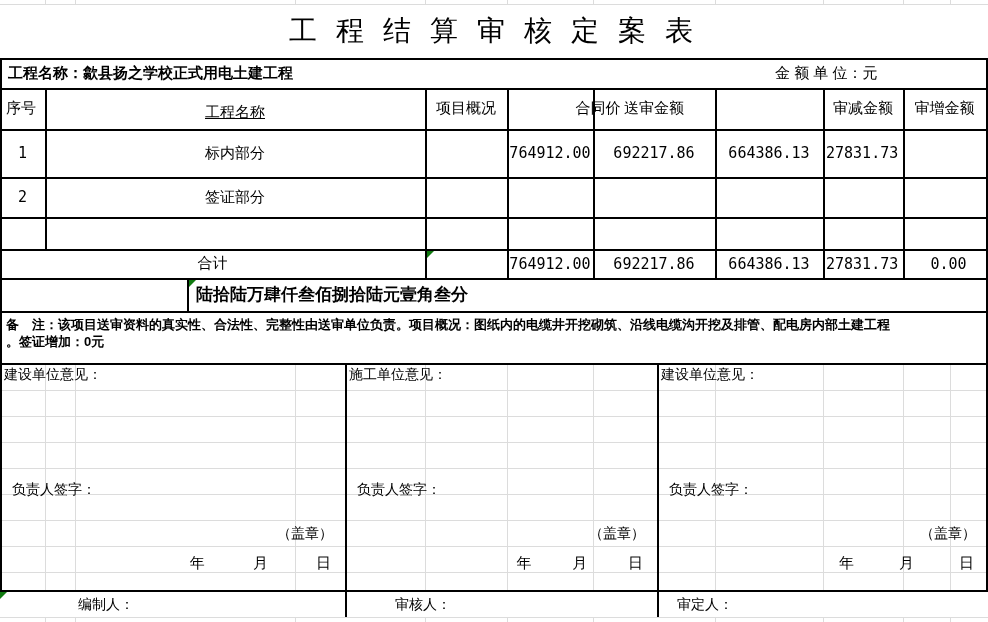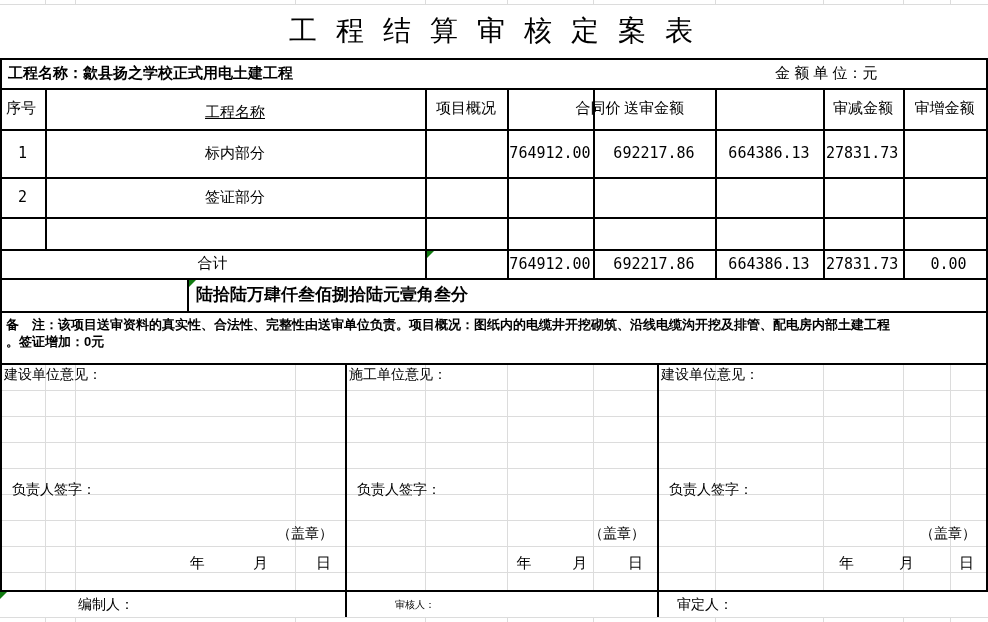--- a/index.html
+++ b/index.html
@@ -176,20 +176,20 @@
     <div class="op-sign">负责人签字：</div>
     <div class="op-seal">（盖章）</div>
     <div class="op-dates">
       <span>年</span>
       <span>月</span>
       <span>日</span>
     </div>
   </div>
 
   <div class="txt l" style="left:78px;top:593px;width:200px;height:24px;font-size:14px;">编制人：</div>
-  <div class="txt l" style="left:395px;top:593px;width:200px;height:24px;font-size:10px;">审核人：</div>
+  <div class="txt l" style="left:395px;top:593px;width:200px;height:24px;font-size:14px;">审核人：</div>
   <div class="txt l" style="left:677px;top:593px;width:200px;height:24px;font-size:14px;">审定人：</div>
 
   <div class="tri" style="left:427px;top:251px;"></div>
   <div class="tri" style="left:189px;top:280px;"></div>
   <div class="tri" style="left:0px;top:592px;"></div>
 
 </div>
 
 </body></html>

